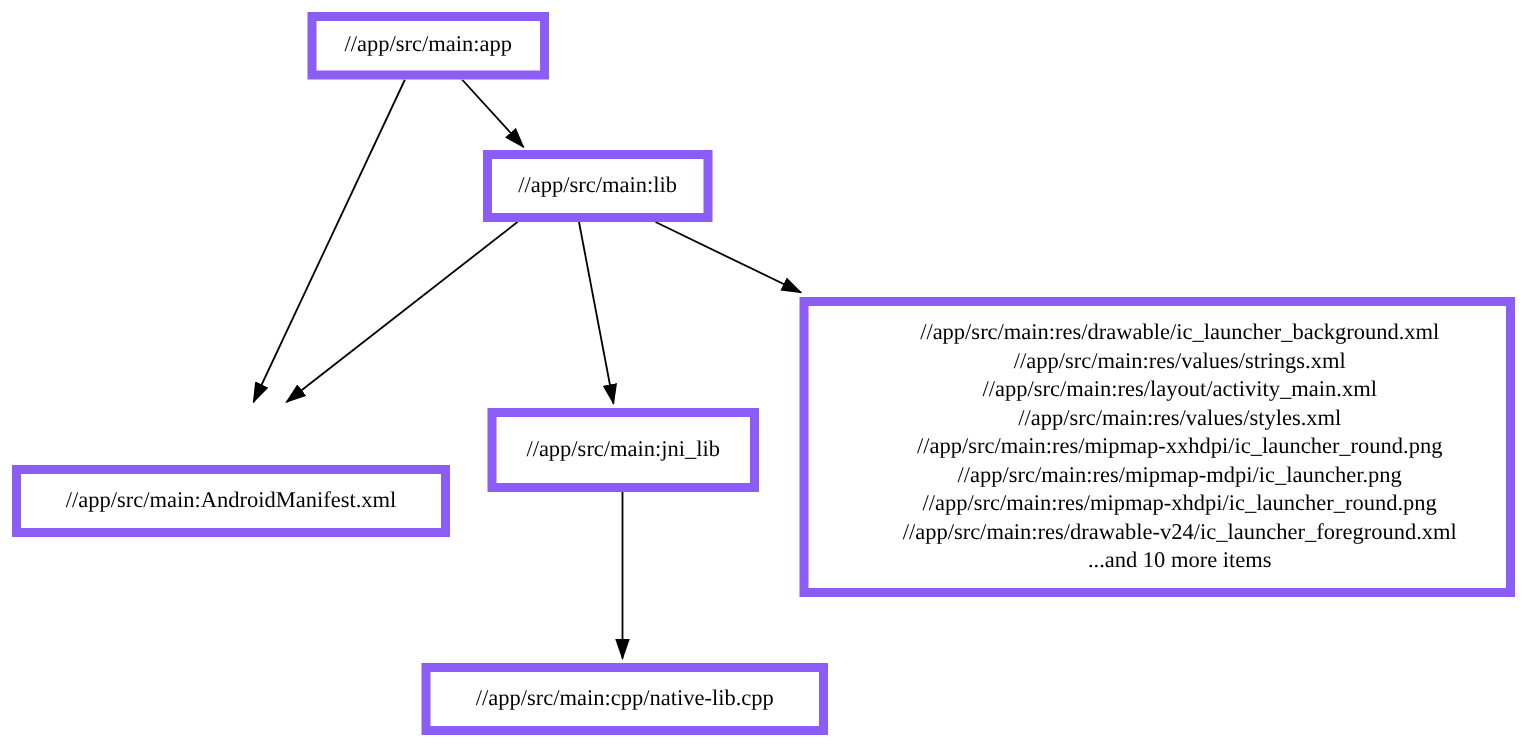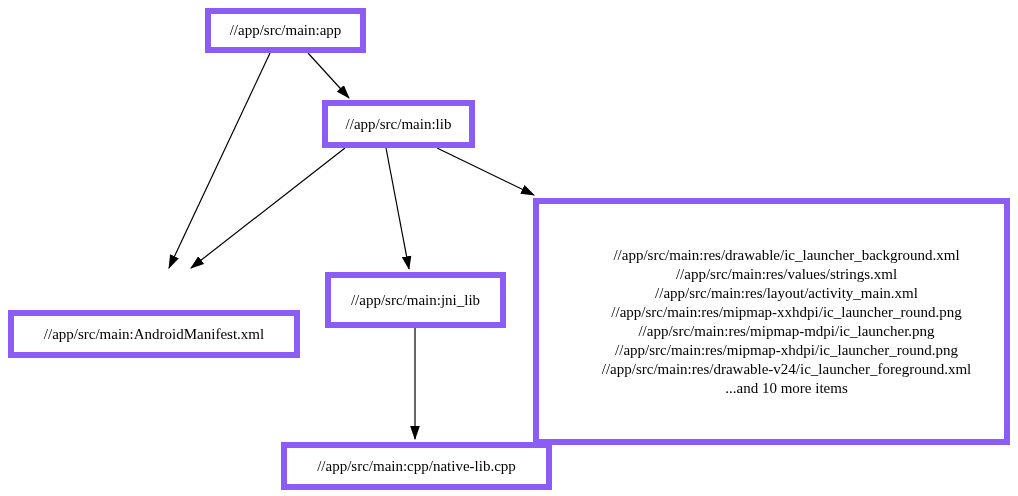--- a/index.html
+++ b/index.html
@@ -44,21 +44,21 @@
     text-align: center;
     line-height: 19px;
     font-size: 15px;
     padding: 2px 6px;
   }
   
   #node-app            { left: 205px; top: 8px;   width: 161px; height: 45px; }
   #node-lib            { left: 302px; top: 100px; width: 153px; height: 48px; margin-left: 20px; }
   #node-manifest       { left: 8px;   top: 272px; width: 292px; height: 48px; margin-top: 38px; }
   #node-jni-lib        { left: 325px; top: 272px; width: 181px; height: 56px; }
-  #node-res            { left: 533px; top: 198px; width: 477px; height: 247px; padding-left: 36px; }
+  #node-res            { left: 533px; top: 198px; width: 477px; height: 200px; padding-left: 36px; }
   #node-native-lib     { left: 281px; top: 442px; width: 271px; height: 48px; }
 </style>
 </head>
 <body>
 
 <div id="graph-canvas">
 
   <svg id="edge-layer" viewBox="0 0 1018 496" xmlns="http://www.w3.org/2000/svg">
     <defs>
       <marker id="arrow" markerUnits="userSpaceOnUse" markerWidth="14" markerHeight="10" viewBox="0 0 13 9" refX="12" refY="4.5" orient="auto">
@@ -86,20 +86,21 @@
   </div>
 
   <div class="node" id="node-jni-lib">
     <span>//app/src/main:jni_lib</span>
   </div>
 
   <div class="node multiline" id="node-res">
     <div>//app/src/main:res/drawable/ic_launcher_background.xml</div>
     <div>//app/src/main:res/values/strings.xml</div>
     <div>//app/src/main:res/layout/activity_main.xml</div>
+    <div>//app/src/main:res/values/styles.xml</div>
     <div>//app/src/main:res/mipmap-xxhdpi/ic_launcher_round.png</div>
     <div>//app/src/main:res/mipmap-mdpi/ic_launcher.png</div>
     <div>//app/src/main:res/mipmap-xhdpi/ic_launcher_round.png</div>
     <div>//app/src/main:res/drawable-v24/ic_launcher_foreground.xml</div>
     <div>...and 10 more items</div>
   </div>
 
   <div class="node" id="node-native-lib">
     <span>//app/src/main:cpp/native-lib.cpp</span>
   </div>

